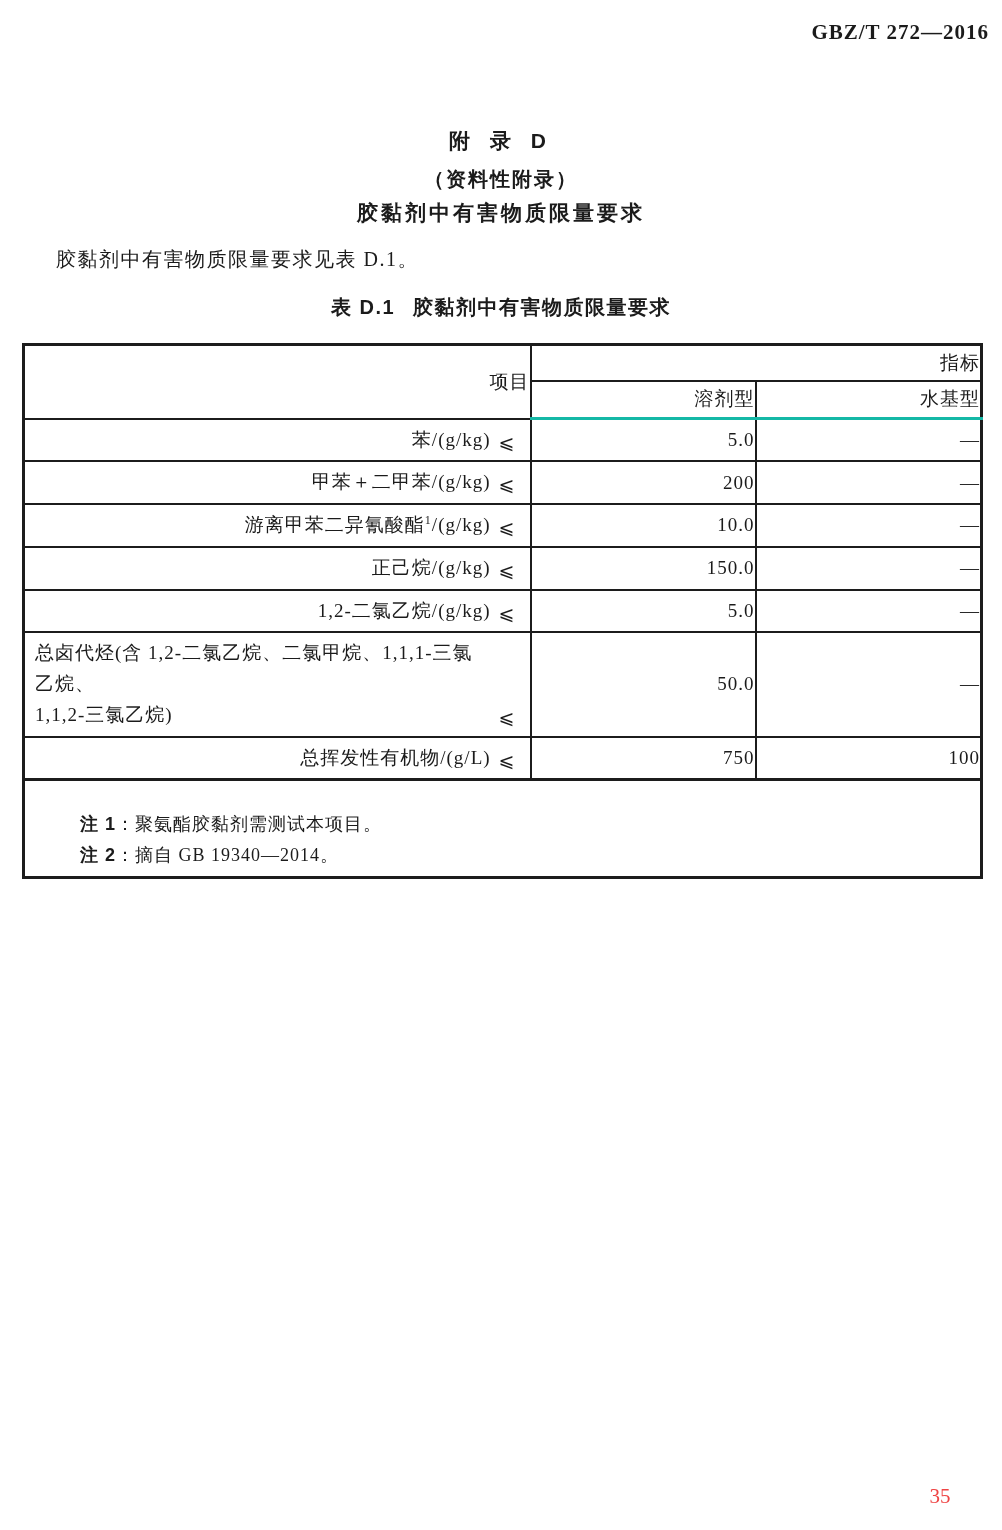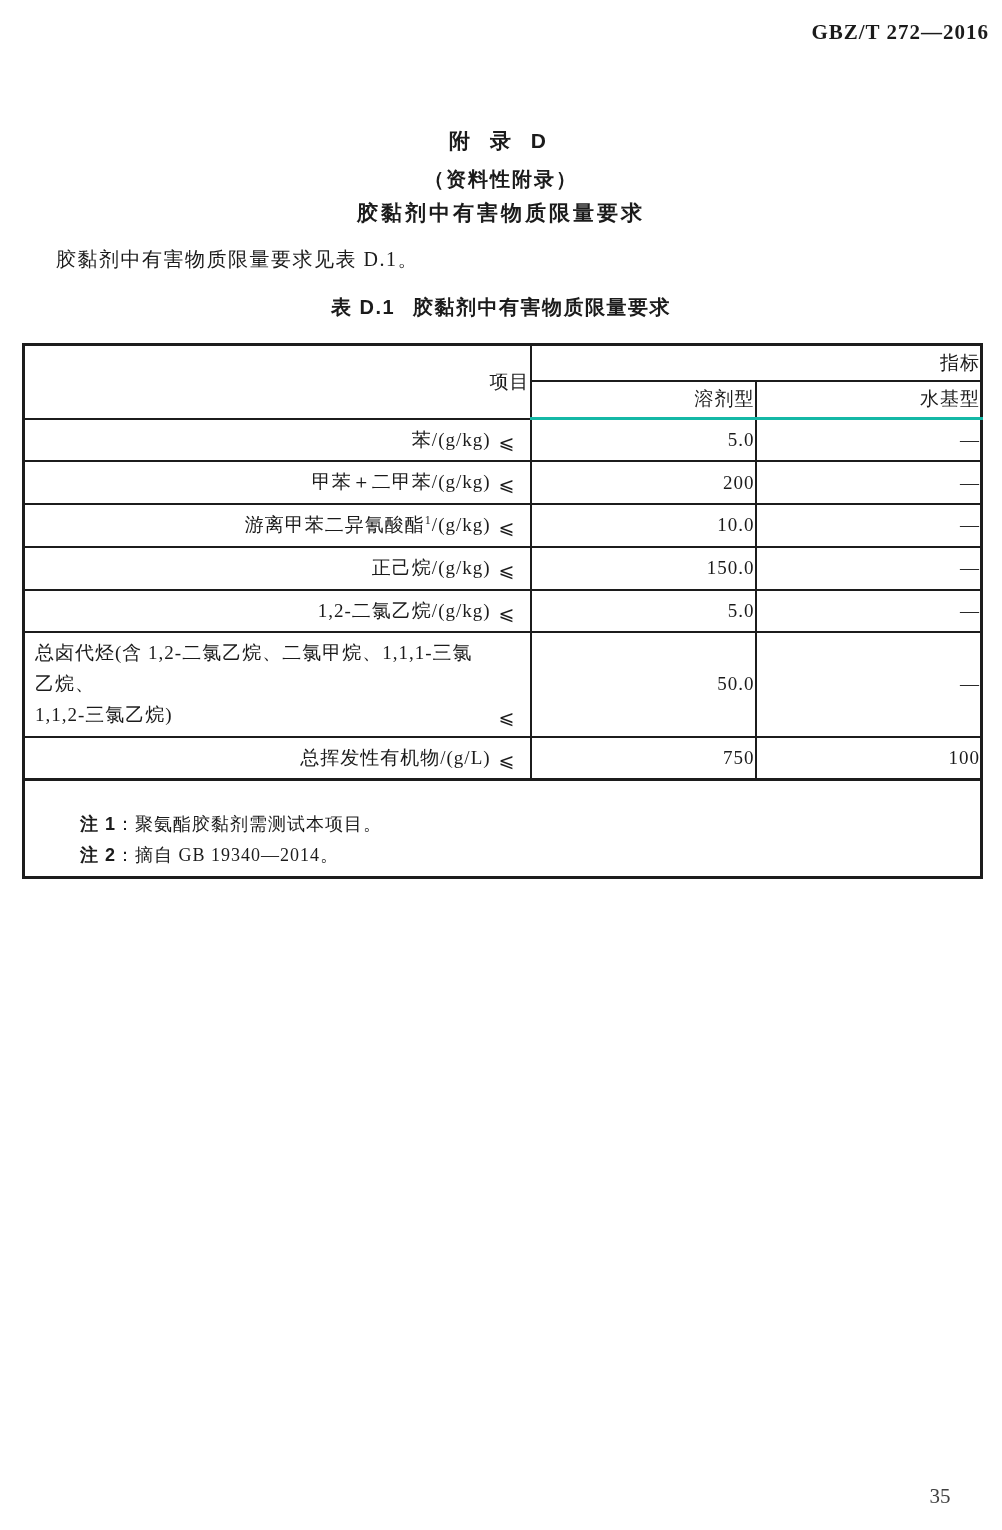--- a/index.html
+++ b/index.html
@@ -92,21 +92,21 @@
     font-family: "Liberation Sans", "DejaVu Sans", sans-serif;
     font-weight: bold;
   }
   .page-number {
     position: absolute;
     top: 1484px;
     left: 918px;
     width: 44px;
     text-align: center;
     font-size: 21px;
-    color: #404040;
+    color: #ef4444;
   }
 </style>
 </head>
 <body>
 
 <div class="page">
 
   <div class="std-number">GBZ/T 272—2016</div>
 
   <div class="title-line appendix-title">附 录 D</div>

